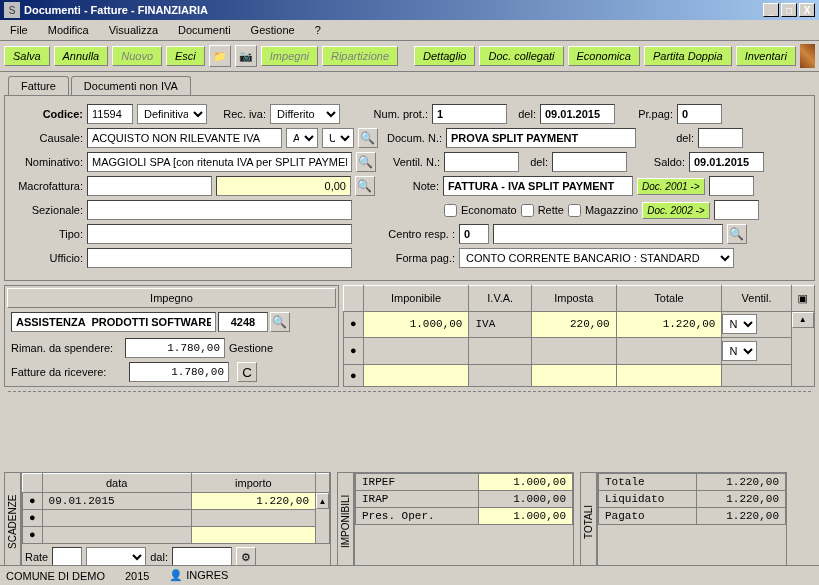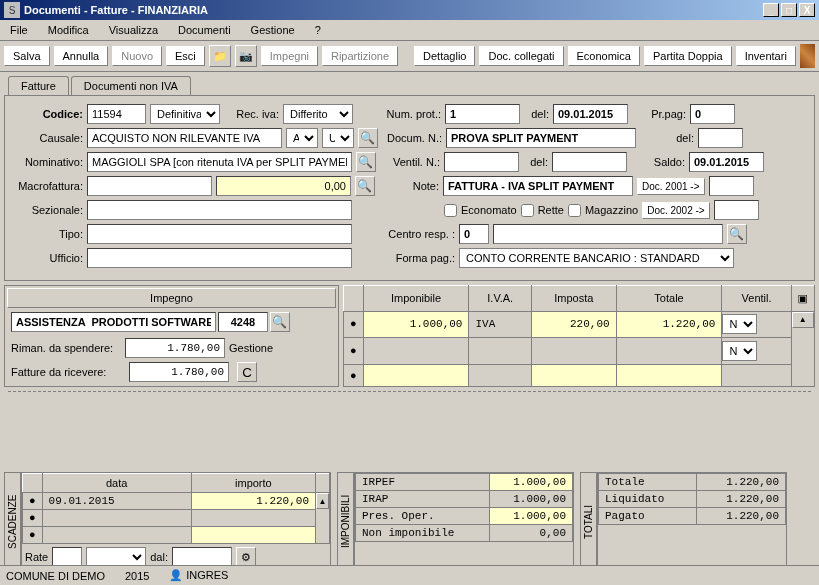--- a/index.html
+++ b/index.html
@@ -48,24 +48,25 @@
   padding: 3px 4px;
   display: flex;
   gap: 4px;
   align-items: center;
   border-bottom: 1px solid #808080;
 }
 .tb-btn {
   border: 1px solid #808080;
   border-top-color: #fff;
   border-left-color: #fff;
-  background: #ffffff;
+  background: #bef264;
   padding: 3px 8px;
   cursor: pointer;
   font-size: 11px;
+  font-style: italic;
 }
 .tb-btn.disabled { color: #808080; }
 .tb-icon {
   width: 22px; height: 22px;
   border: 1px solid #808080;
   border-top-color: #fff;
   border-left-color: #fff;
   background: #d4d0c8;
   display: flex;
   align-items: center;
@@ -243,21 +244,21 @@
 
 <div class="tabs-row">
   <div class="tab active">Fatture</div>
   <div class="tab">Documenti non IVA</div>
 </div>
 
 <div class="form-area">
 
   <div class="form-row">
     <span class="label" style="width:70px;font-weight:bold">Codice:</span>
-    <input class="input" style="width: 59px;" value="11594">
+    <input class="input" style="width: 46px;" value="11594">
     <select class="select" style="width:70px"><option>Definitiva</option></select>
     <span class="label" style="width:55px">Rec. iva:</span>
     <select class="select" style="width:70px"><option>Differito</option></select>
     <span style="width:20px"></span>
     <span class="label" style="width:60px">Num. prot.:</span>
     <input class="input bold" style="width: 75px;" value="1">
     <span class="label" style="width:25px">del:</span>
     <input class="input bold" style="width: 75px;" value="09.01.2015">
     <span style="width:10px"></span>
     <span class="label" style="width:40px">Pr.pag:</span>
@@ -474,24 +475,20 @@
               <td class="grid-cell yellow right">1.000,00</td>
             </tr>
         <tr>
               <td class="grid-cell">IRAP</td>
               <td class="grid-cell right">1.000,00</td>
             </tr>
         <tr>
               <td class="grid-cell">Pres. Oper.</td>
               <td class="grid-cell yellow right">1.000,00</td>
             </tr>
-        <tr>
-              <td class="grid-cell">Non imponibile</td>
-              <td class="grid-cell right">0,00</td>
-            </tr>
       </tbody>
         </table>
     </div>
   </div>
 
   <div style="display:flex">
     <div class="vert-label">TOTALI</div>
     <div class="panel-box" style="width:190px">
       <table style="border-collapse:collapse;width:100%">
         <tbody>

